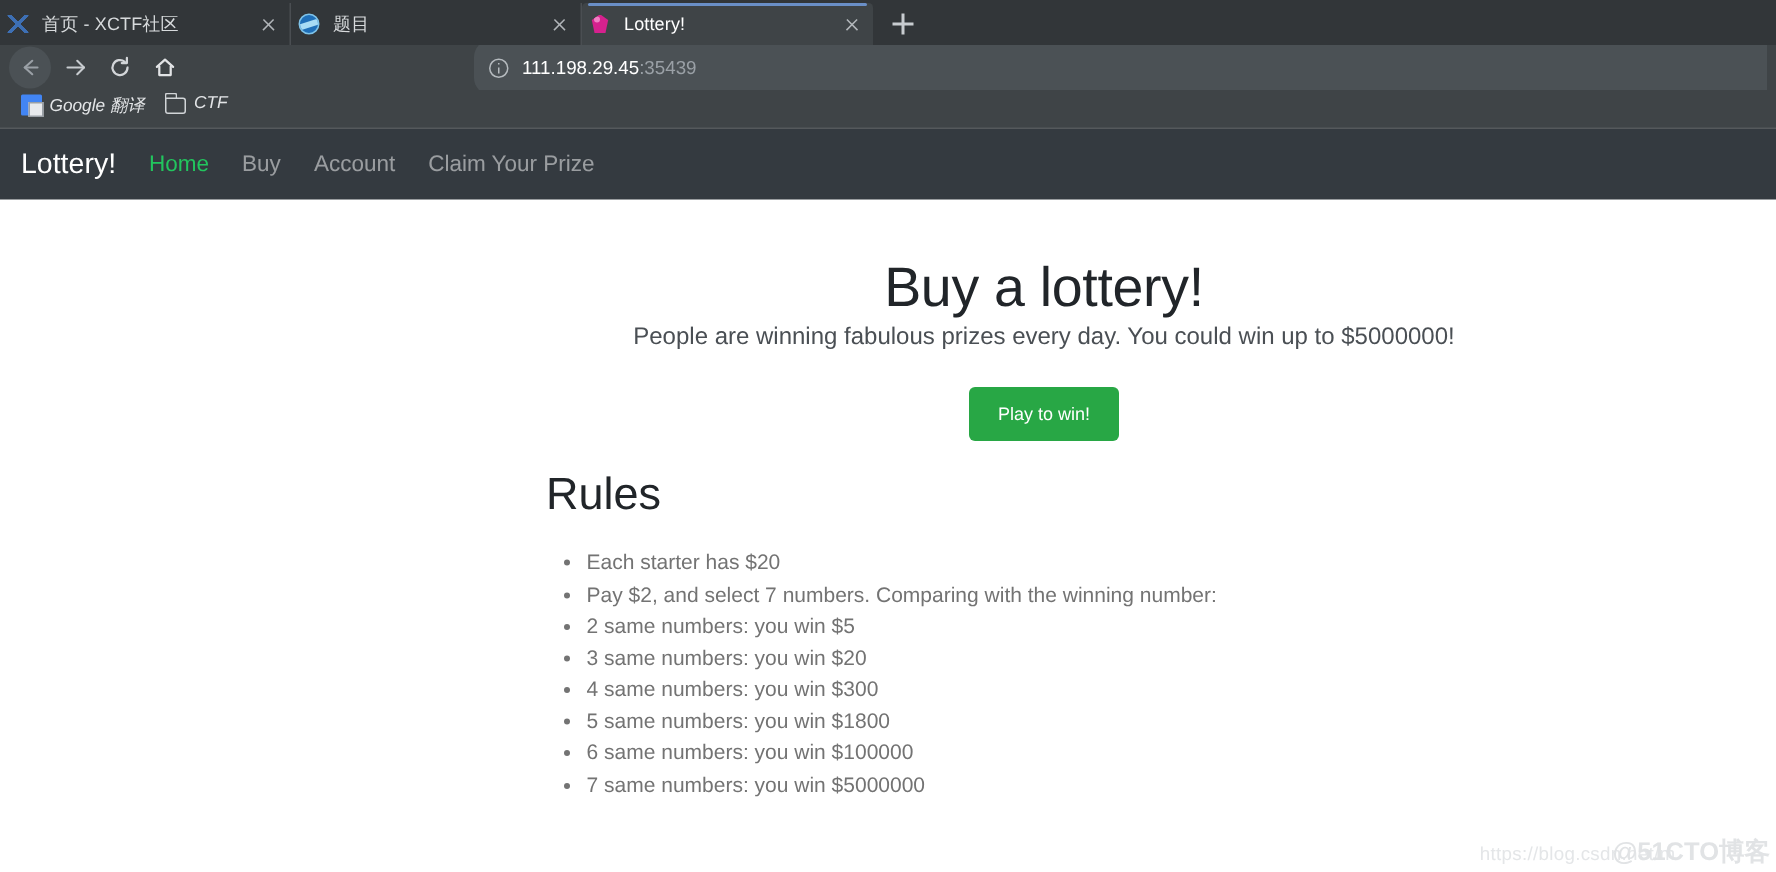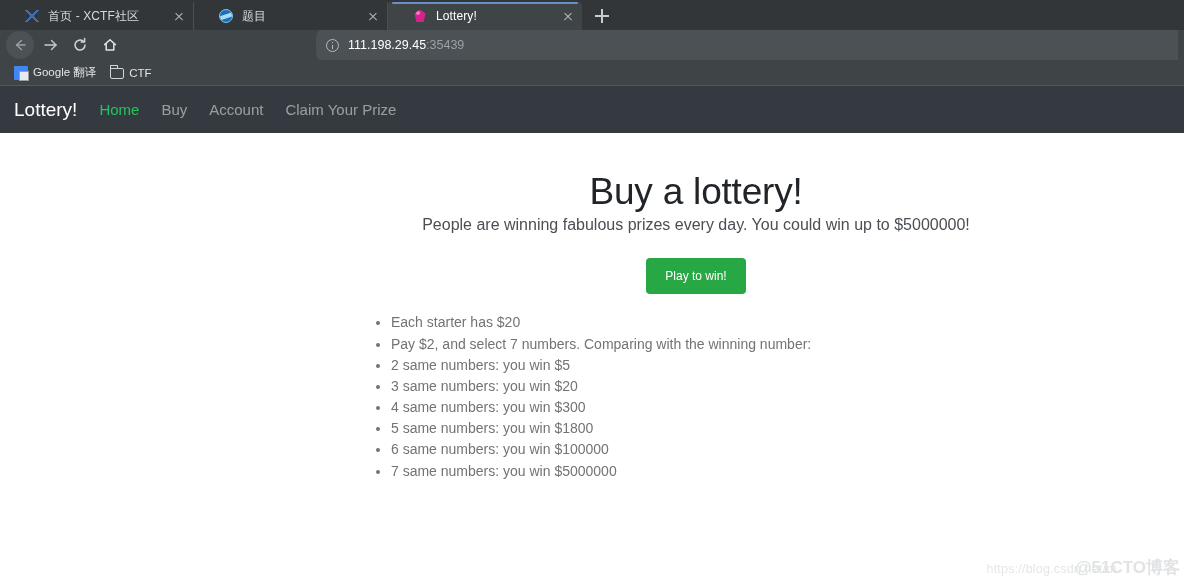--- a/index.html
+++ b/index.html
@@ -29,21 +29,21 @@
     align-items: flex-end;
     padding-left: 0;
     flex: 0 0 30px;
     position: relative;
   }
   .tab {
     height: 28px;
     width: 194px;
     display: flex;
     align-items: center;
-    padding: 0 6px 0 24px;
+    padding: 0 6px 0 4px;
     background: #323639;
     border-right: 1px solid #4a4e52;
     position: relative;
     cursor: default;
   }
   .tab.active {
     background: #3f4447;
     border-right: none;
     border-radius: 3px 3px 0 0;
   }
@@ -202,25 +202,25 @@
     height: 26px;
     flex: 0 0 26px;
     background: #3f4447;
     display: flex;
     align-items: center;
     padding: 0 8px;
     border-bottom: 1px solid #55595c;
   }
   .bm {
     display: flex;
-    align-items: center;
     height: 20px;
     padding: 0 6px;
     margin-right: 2px;
     border-radius: 3px;
+    font-style: italic;
   }
   .bm-label {
     font-size: 11.5px;
     color: #e3e5e7;
     white-space: nowrap;
   }
   .bm-icon { width: 14px; height: 14px; margin-right: 5px; flex: 0 0 14px; position: relative; }
   .icon-gtranslate {
     background: #4285f4;
     border-radius: 1px;
@@ -462,20 +462,21 @@
 
     <div class="content">
 
       <div class="hero">
         <h1 class="hero-title">Buy a lottery!</h1>
         <p class="hero-sub">People are winning fabulous prizes every day. You could win up to $5000000!</p>
         <button class="btn-play">Play to win!</button>
       </div>
 
       <div class="rules">
+        <h2 class="rules-title">Rules</h2>
         <ul class="rules-list">
           <li>Each starter has $20</li>
           <li>Pay $2, and select 7 numbers. Comparing with the winning number:</li>
           <li>2 same numbers: you win $5</li>
           <li>3 same numbers: you win $20</li>
           <li>4 same numbers: you win $300</li>
           <li>5 same numbers: you win $1800</li>
           <li>6 same numbers: you win $100000</li>
           <li>7 same numbers: you win $5000000</li>
         </ul>

